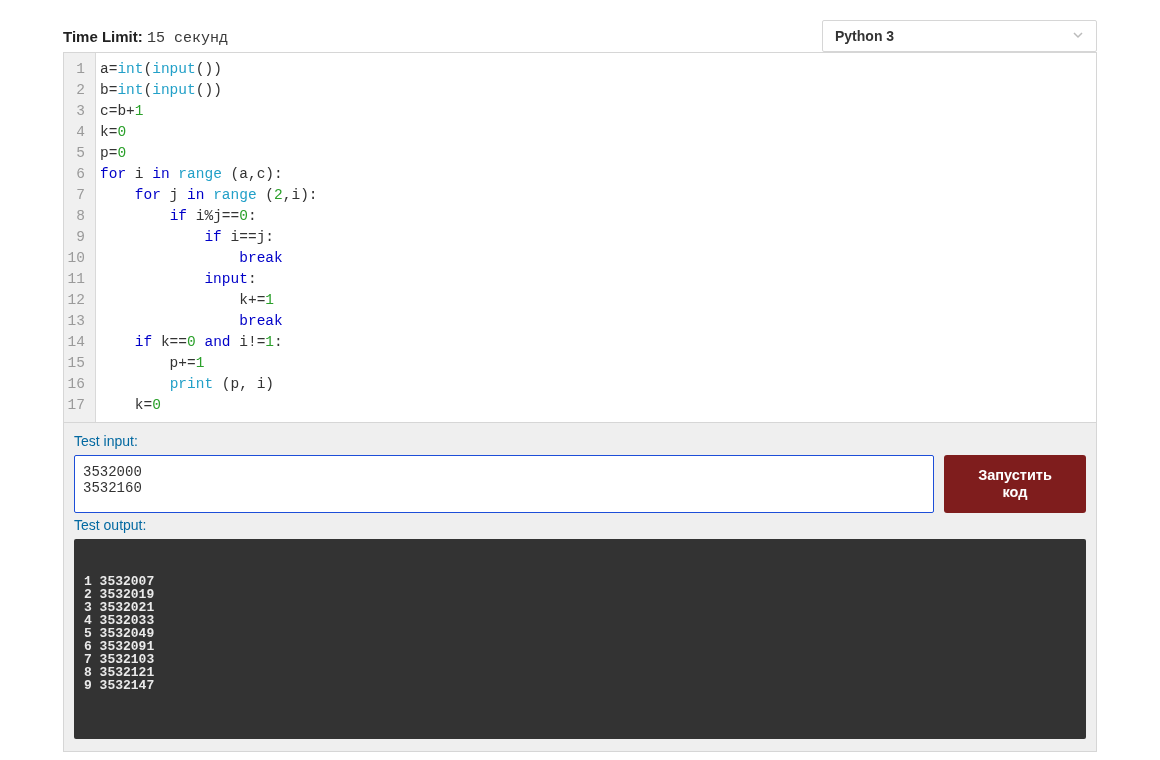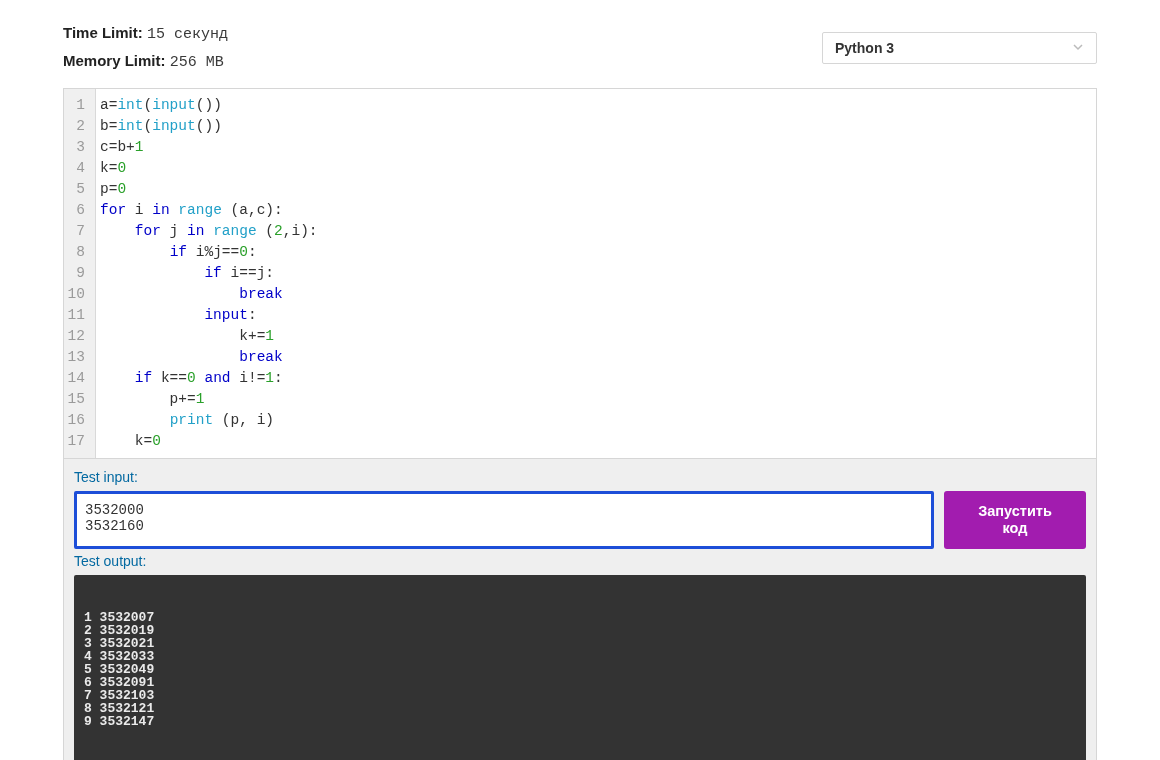--- a/index.html
+++ b/index.html
@@ -10,22 +10,21 @@
     width: 1160px;
     height: 760px;
     overflow: hidden;
   }
   .container {
     padding: 20px 63px 0 63px;
   }
   .header-row {
     display: flex;
     justify-content: space-between;
-    align-items: center;
-    margin-bottom: 12px;
+    align-items: flex-end;
   }
   .limits {
     font-size: 15px;
     line-height: 26px;
   }
   .limits b { font-weight: 700; color: #222; }
   .mono { font-family: "Courier New", monospace; color: #3a3a3a; }
   .lang-select {
     width: 275px;
     height: 32px;
@@ -87,33 +86,33 @@
     margin-bottom: 6px;
   }
   .test-row {
     display: flex;
     gap: 10px;
     align-items: stretch;
   }
   .test-input {
     flex: 1;
     background: #fff;
-    border: 3px solid #1d4ed8;
+    border: 1px solid #1d4ed8;
     border-radius: 2px;
     font-family: "Courier New", monospace;
     font-size: 14px;
     line-height: 16px;
     padding: 8px;
     resize: none;
     height: 58px;
     color: #333;
   }
   .run-btn {
     width: 142px;
-    background: #a21caf;
+    background: #7f1d1d;
     color: #fff;
     border: none;
     border-radius: 3px;
     font-size: 14.5px;
     font-weight: 700;
     cursor: pointer;
     display: flex;
     align-items: center;
     justify-content: center;
     text-align: center;
@@ -135,24 +134,20 @@
 </head>
 <body>
 
 <div class="container">
 
   <div class="header-row">
     <div class="limits">
       <div>
         <b>Time Limit:</b>
         <span class="mono">15 секунд</span>
-      </div>
-      <div>
-        <b>Memory Limit:</b>
-        <span class="mono">256 MB</span>
       </div>
     </div>
     <div class="lang-select">
       <span class="label">Python 3</span>
       <span class="chev">
         <svg width="12" height="12" viewBox="0 0 12 12">
             <path d="M2 4 L6 8 L10 4" stroke="#bbb" stroke-width="1.5" fill="none"></path>
           </svg>
       </span>
     </div>

